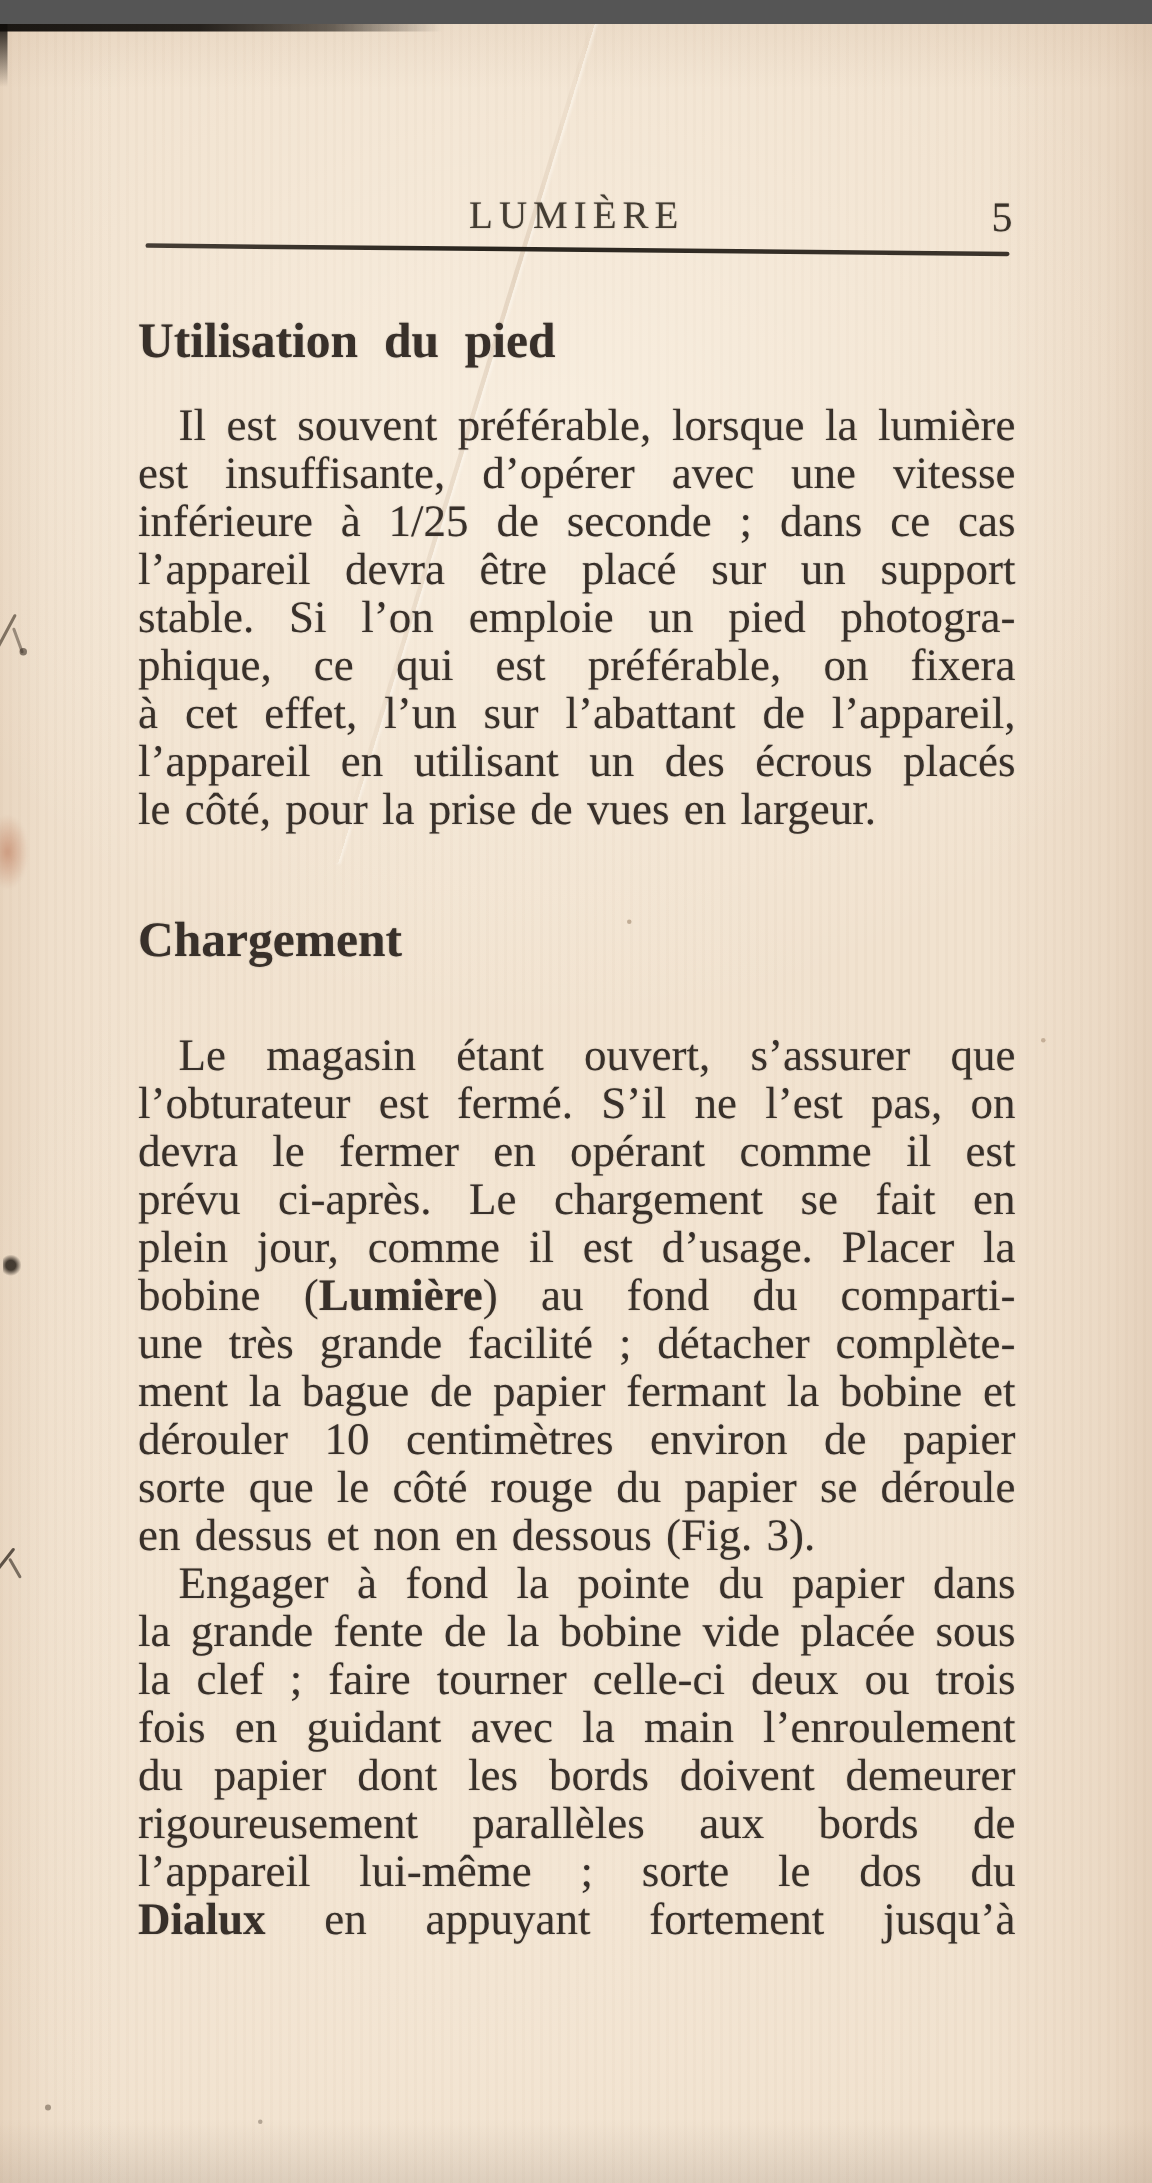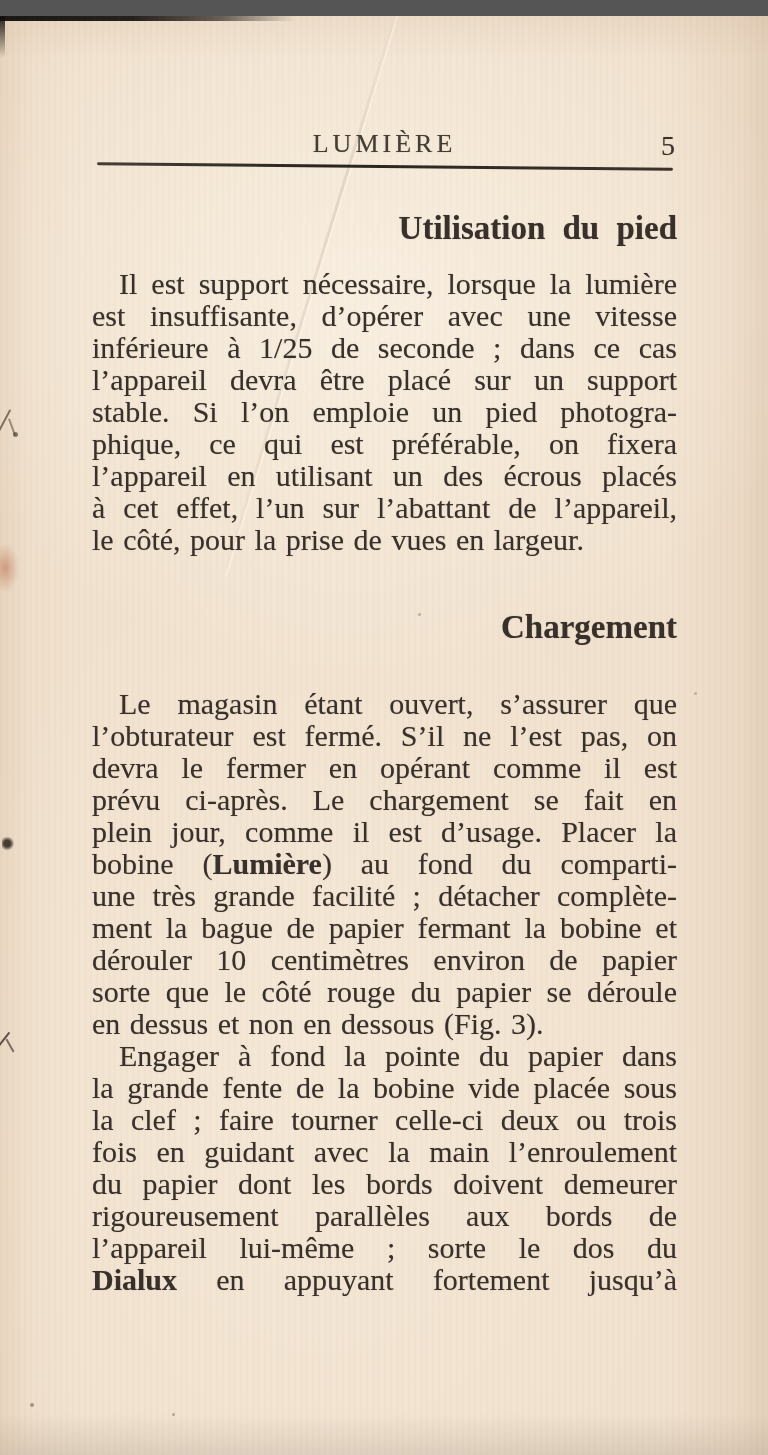--- a/index.html
+++ b/index.html
@@ -32,21 +32,21 @@
     position: absolute; right: 2px; top: 1px; font-size: 28px; color: #3b332a;
     text-shadow: 0 0 1px rgba(59,51,42,0.4);
   }
   .header-rule {
     position: absolute; left: 97px; top: 149px; width: 576px; height: 3px;
     background: linear-gradient(90deg, rgba(40,33,26,0.85), rgba(30,26,20,0.95) 40%, rgba(40,33,26,0.9));
     transform: rotate(0.55deg); border-radius: 2px;
   }
   
   .section-heading {
-    position: absolute; left: 92px; width: 585px; text-align: right;
+    position: absolute; left: 92px; width: 585px; text-align: left;
     font-weight: 700; font-size: 33px; line-height: 34px; word-spacing: 9px;
     text-shadow: 0 0 1px rgba(56,48,42,0.45);
   }
   .heading-1 { top: 195px; }
   .heading-2 { top: 594px; }
   
   .paragraph { position: absolute; left: 92px; width: 585px; }
   .para-1 { top: 252px; }
   .para-group-2 { top: 672px; }
   .para-group-2 .paragraph { position: static; }
@@ -106,28 +106,28 @@
   <div class="artifact dot-4"></div>
 
   <div class="running-header">
     <div class="header-title">LUMIÈRE</div>
     <div class="page-number">5</div>
   </div>
   <div class="header-rule"></div>
 
   <div class="section-heading heading-1">Utilisation du pied</div>
   <div class="paragraph para-1">
-      <div class="line first"><span>Il est support nécessaire, lorsque la lumière</span></div>
+      <div class="line first"><span>Il est souvent préférable, lorsque la lumière</span></div>
       <div class="line"><span>est insuffisante, d’opérer avec une vitesse</span></div>
       <div class="line"><span>inférieure à 1/25 de seconde ; dans ce cas</span></div>
       <div class="line"><span>l’appareil devra être placé sur un support</span></div>
       <div class="line"><span>stable. Si l’on emploie un pied photogra-</span></div>
       <div class="line"><span>phique, ce qui est préférable, on fixera</span></div>
+      <div class="line"><span>à cet effet, l’un sur l’abattant de l’appareil,</span></div>
       <div class="line"><span>l’appareil en utilisant un des écrous placés</span></div>
-      <div class="line"><span>à cet effet, l’un sur l’abattant de l’appareil,</span></div>
       <div class="line last"><span>le côté, pour la prise de vues en largeur.</span></div>
     </div>
 
   <div class="section-heading heading-2">Chargement</div>
   <div class="para-group-2" style="position:absolute; left:92px; width:585px; top:672px;">
     <div class="paragraph">
         <div class="line first"><span>Le magasin étant ouvert, s’assurer que</span></div>
         <div class="line"><span>l’obturateur est fermé. S’il ne l’est pas, on</span></div>
         <div class="line"><span>devra le fermer en opérant comme il est</span></div>
         <div class="line"><span>prévu ci-après. Le chargement se fait en</span></div>

